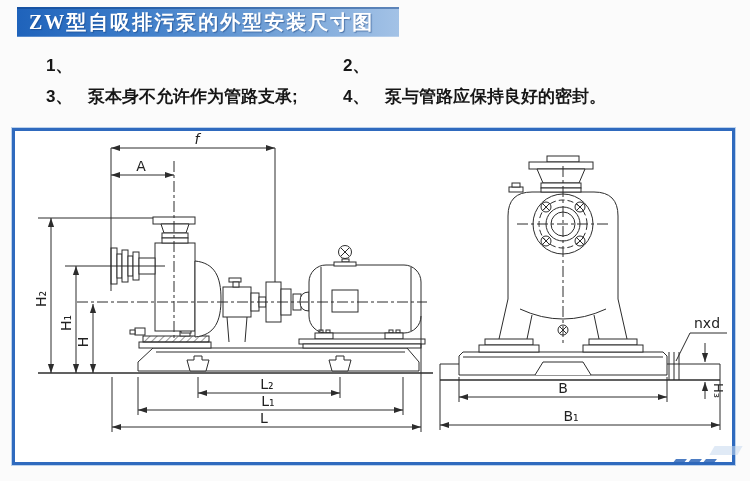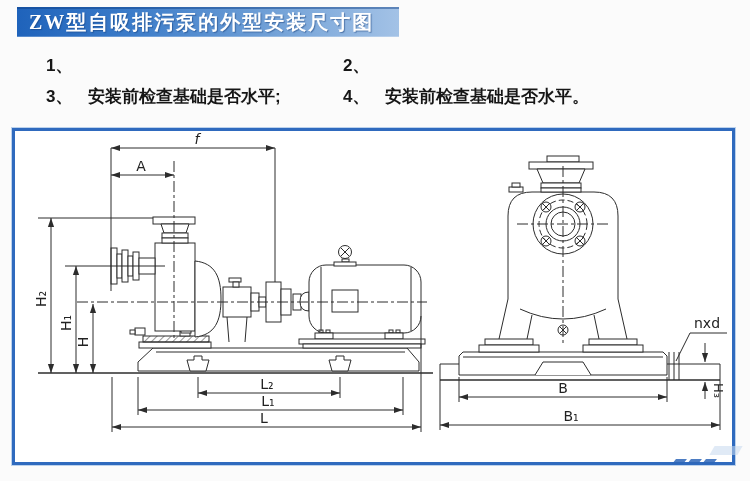--- a/index.html
+++ b/index.html
@@ -52,25 +52,25 @@
 
 <div class="notes">
   <div class="note">
     <span class="num">1、</span>
   </div>
   <div class="note">
     <span class="num">2、</span>
   </div>
   <div class="note">
     <span class="num">3、</span>
-    <span class="txt">安装前检查基础是否水平;</span>
+    <span class="txt">泵本身不允许作为管路支承;</span>
   </div>
   <div class="note">
     <span class="num">4、</span>
-    <span class="txt">安装前检查基础是否水平。</span>
+    <span class="txt">泵与管路应保持良好的密封。</span>
   </div>
 </div>
 
 <div class="drawing-box">
 <svg width="717" height="331" viewBox="0 0 717 331">
   <defs>
     <marker id="ah" viewBox="0 0 10 8" refX="9.3" refY="4" markerWidth="10" markerHeight="8" orient="auto-start-reverse">
       <path d="M0,0.8 L9.3,4 L0,7.2 Z" fill="#2c2c2c"></path>
     </marker>
     <pattern id="hatch" width="5" height="5" patternUnits="userSpaceOnUse" patternTransform="rotate(45)">

